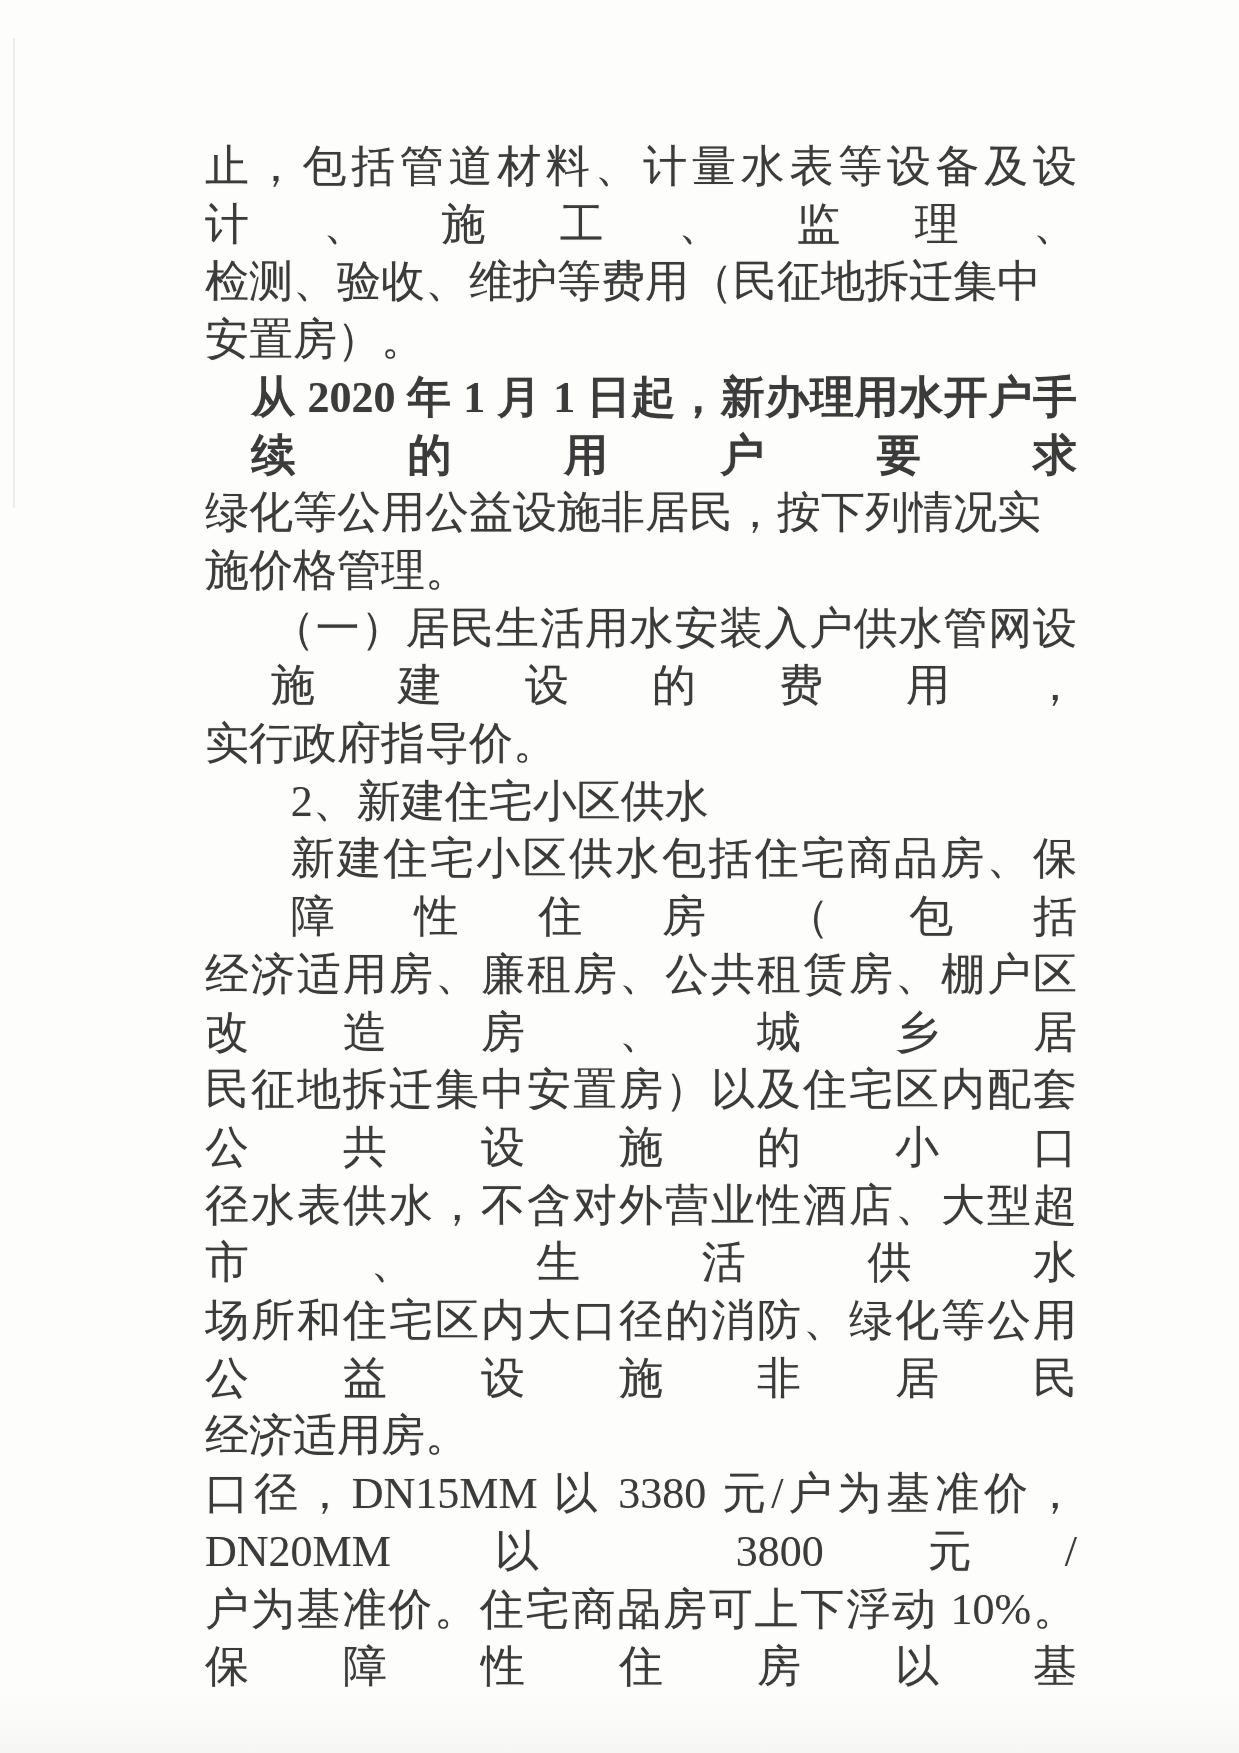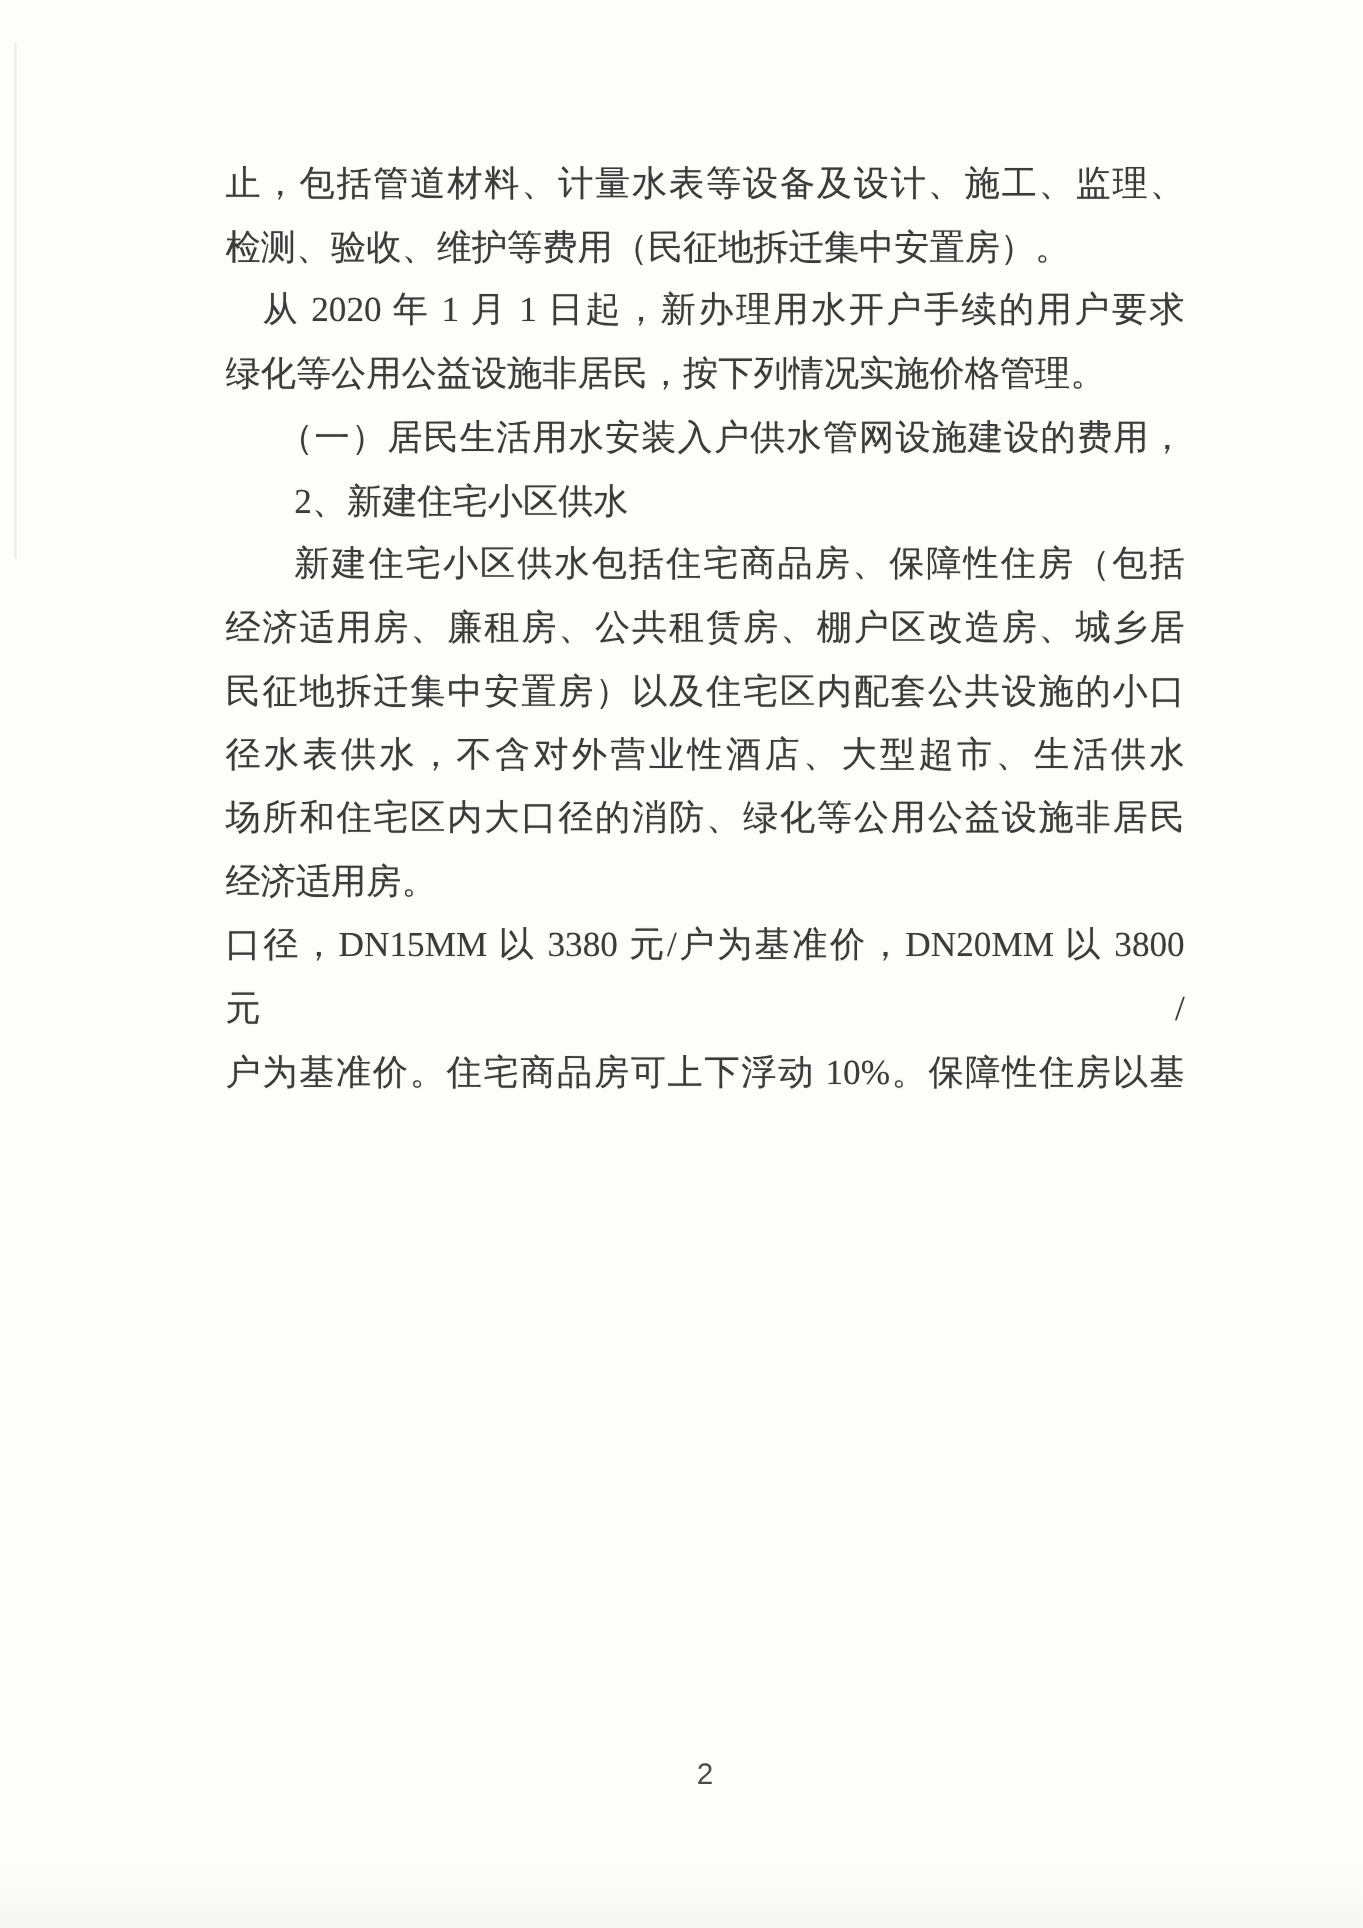--- a/index.html
+++ b/index.html
@@ -23,21 +23,21 @@
     position: absolute;
     left: 0; right: 0; bottom: 0;
     height: 60px;
     background: linear-gradient(to bottom, rgba(245,245,244,0), #f6f6f5);
   }
   .textblock {
     position: absolute;
     left: 205px;
     top: 138px;
     width: 872px;
-    font-size: 32px;
+    font-size: 44px;
     line-height: 57.7px;
     text-shadow: 0 0 1px rgba(59,59,59,0.35);
   }
   .line { text-align: left; }
   .line.j {
     text-align: justify;
     text-align-last: justify;
   }
   .pagenum {
     position: absolute;
@@ -51,23 +51,24 @@
   }
 </style>
 </head>
 <body>
 
 <div class="page">
   <div class="edge-line"></div>
   <div class="textblock" id="textblock">
       <div class="line j">止，包括管道材料、计量水表等设备及设计、施工、监理、</div>
       <div class="line">检测、验收、维护等费用（民征地拆迁集中安置房）。</div>
-      <div class="line j" style="padding-left: 1.05em;">从 2020 年 1 月 1 日起，新办理用水开户手续的用户要求</div>
+      <div class="line j" style="padding-left: 1.05em; font-weight: bold;">从 2020 年 1 月 1 日起，新办理用水开户手续的用户要求</div>
       <div class="line">绿化等公用公益设施非居民，按下列情况实施价格管理。</div>
       <div class="line j" style="padding-left: 1.5em;">（一）居民生活用水安装入户供水管网设施建设的费用，</div>
+      <div class="line">实行政府指导价。</div>
       <div class="line" style="padding-left: 1.95em;">2、新建住宅小区供水</div>
       <div class="line j" style="padding-left: 1.95em;">新建住宅小区供水包括住宅商品房、保障性住房（包括</div>
       <div class="line j">经济适用房、廉租房、公共租赁房、棚户区改造房、城乡居</div>
       <div class="line j">民征地拆迁集中安置房）以及住宅区内配套公共设施的小口</div>
       <div class="line j">径水表供水，不含对外营业性酒店、大型超市、生活供水</div>
       <div class="line j">场所和住宅区内大口径的消防、绿化等公用公益设施非居民</div>
       <div class="line">经济适用房。</div>
       <div class="line j">口径，DN15MM 以 3380 元/户为基准价，DN20MM 以 3800 元/</div>
       <div class="line j">户为基准价。住宅商品房可上下浮动 10%。保障性住房以基</div>
     </div>

